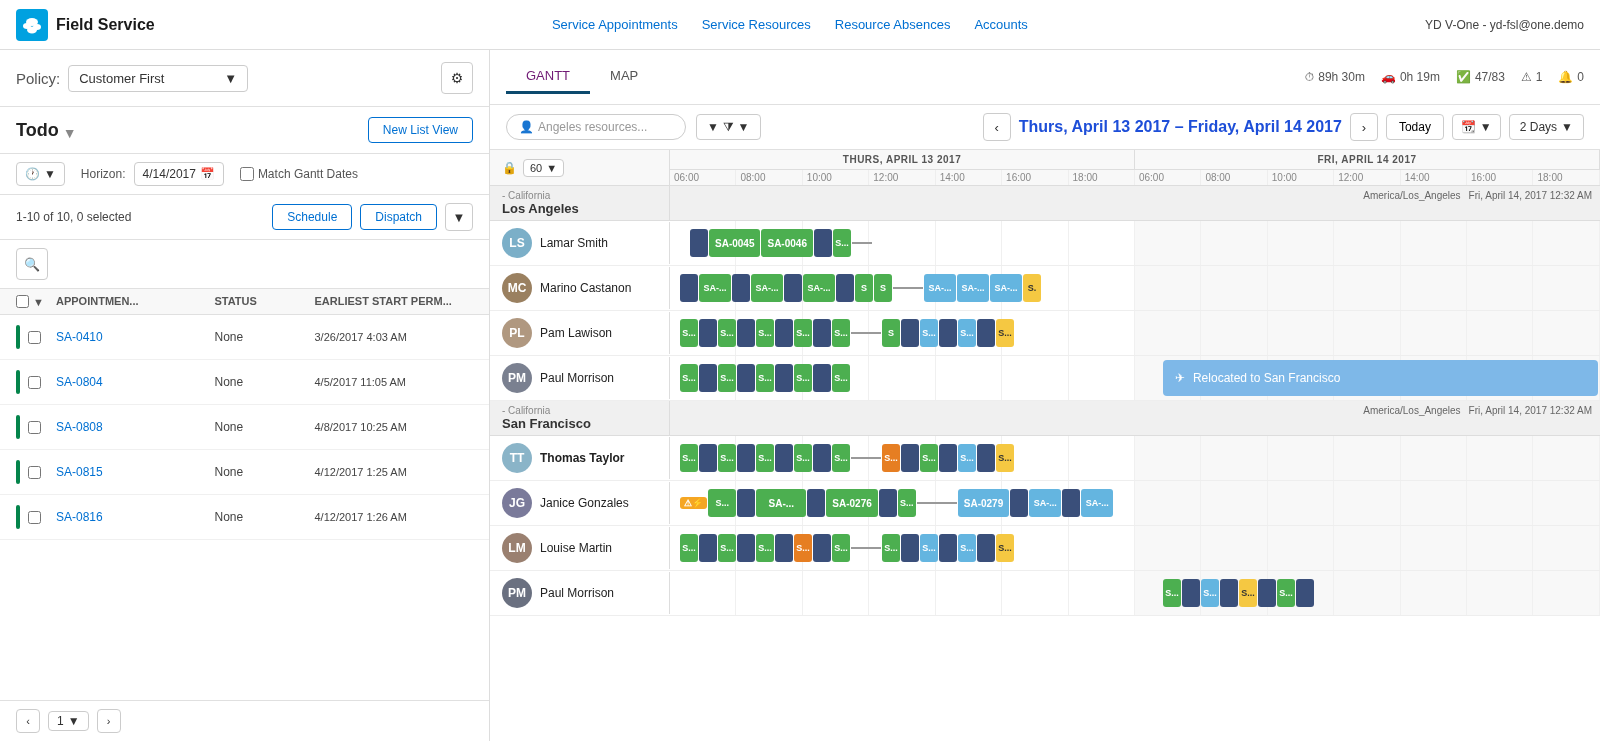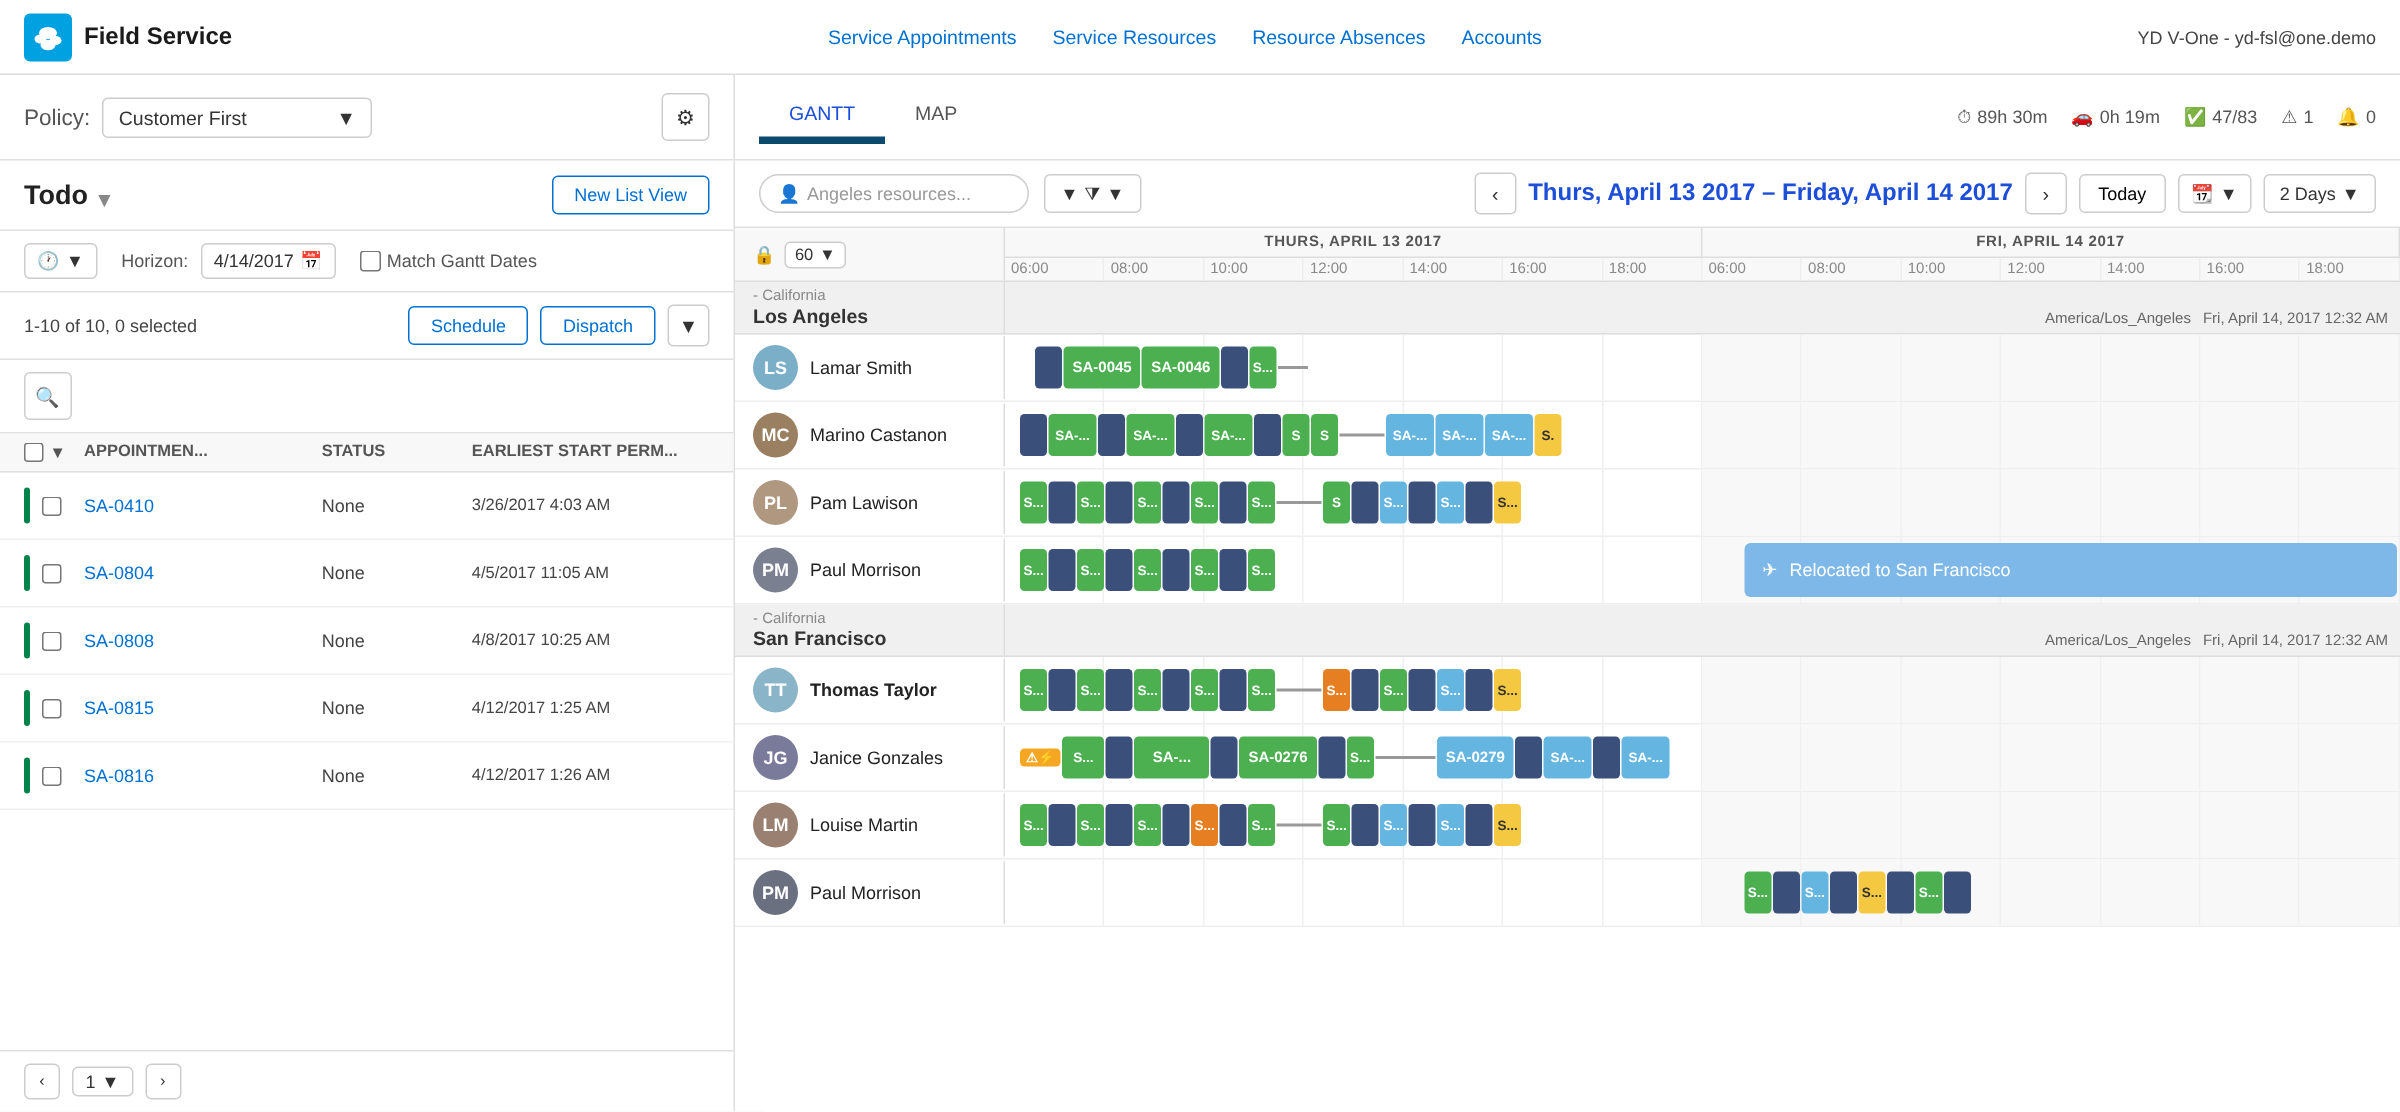--- a/index.html
+++ b/index.html
@@ -343,22 +343,22 @@
       gap: 0;
     }
     .gantt-tab {
       padding: 8px 20px;
       font-size: 13px;
       cursor: pointer;
       border-bottom: 3px solid transparent;
       color: #555;
     }
     .gantt-tab.active {
-      color: #1d4ed8;
-      border-bottom: 5px solid #0c4a6e;
+      color: #701a75;
+      border-bottom: 3px solid #0c4a6e;
     }
     .gantt-stats {
       margin-left: auto;
       display: flex;
       align-items: center;
       gap: 16px;
       font-size: 12px;
       color: #555;
     }
     .stat-item {
@@ -524,21 +524,21 @@
     .gantt-body {
       flex: 1;
       overflow-y: auto;
     }
 
     
     .region-row {
       display: flex;
       background: #f0f0f0;
       border-bottom: 1px solid #ddd;
-      align-items: flex-end;
+      align-items: flex-start;
       min-height: 32px;
     }
     .region-name-cell {
       width: 180px;
       min-width: 180px;
       padding: 4px 12px;
       border-right: 1px solid #ddd;
     }
     .region-name-cell .region-state {
       font-size: 10px;

